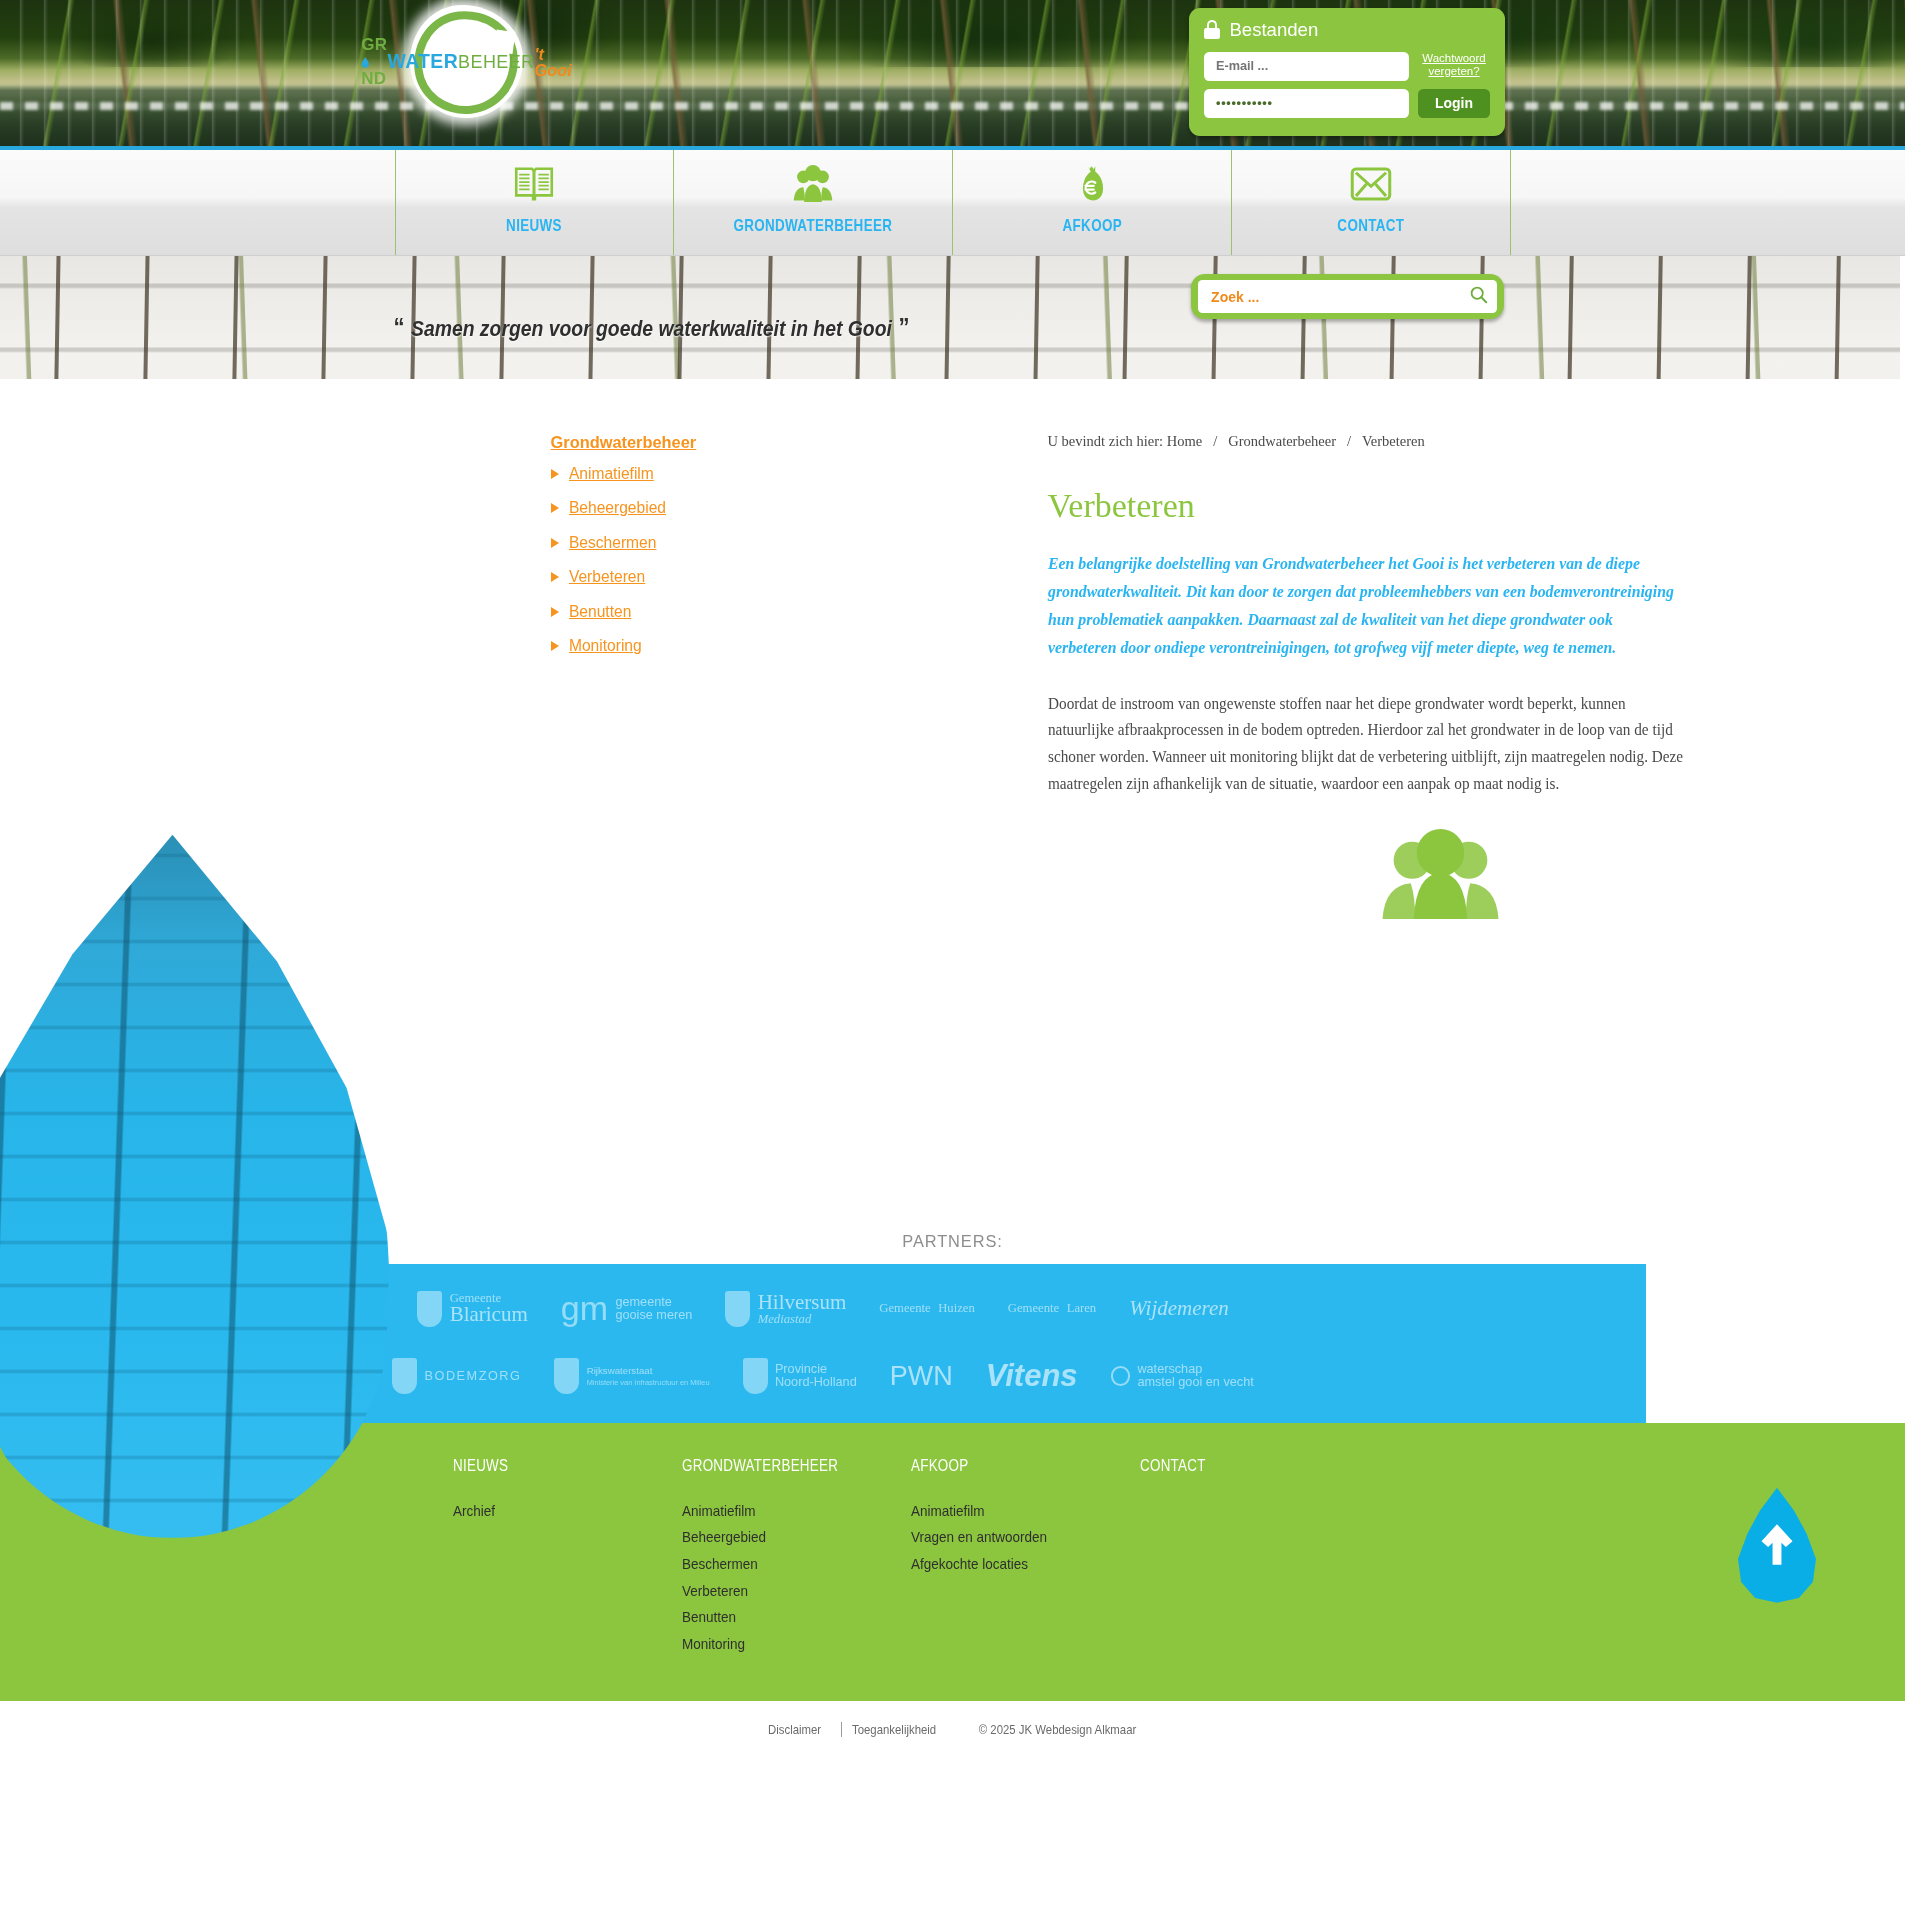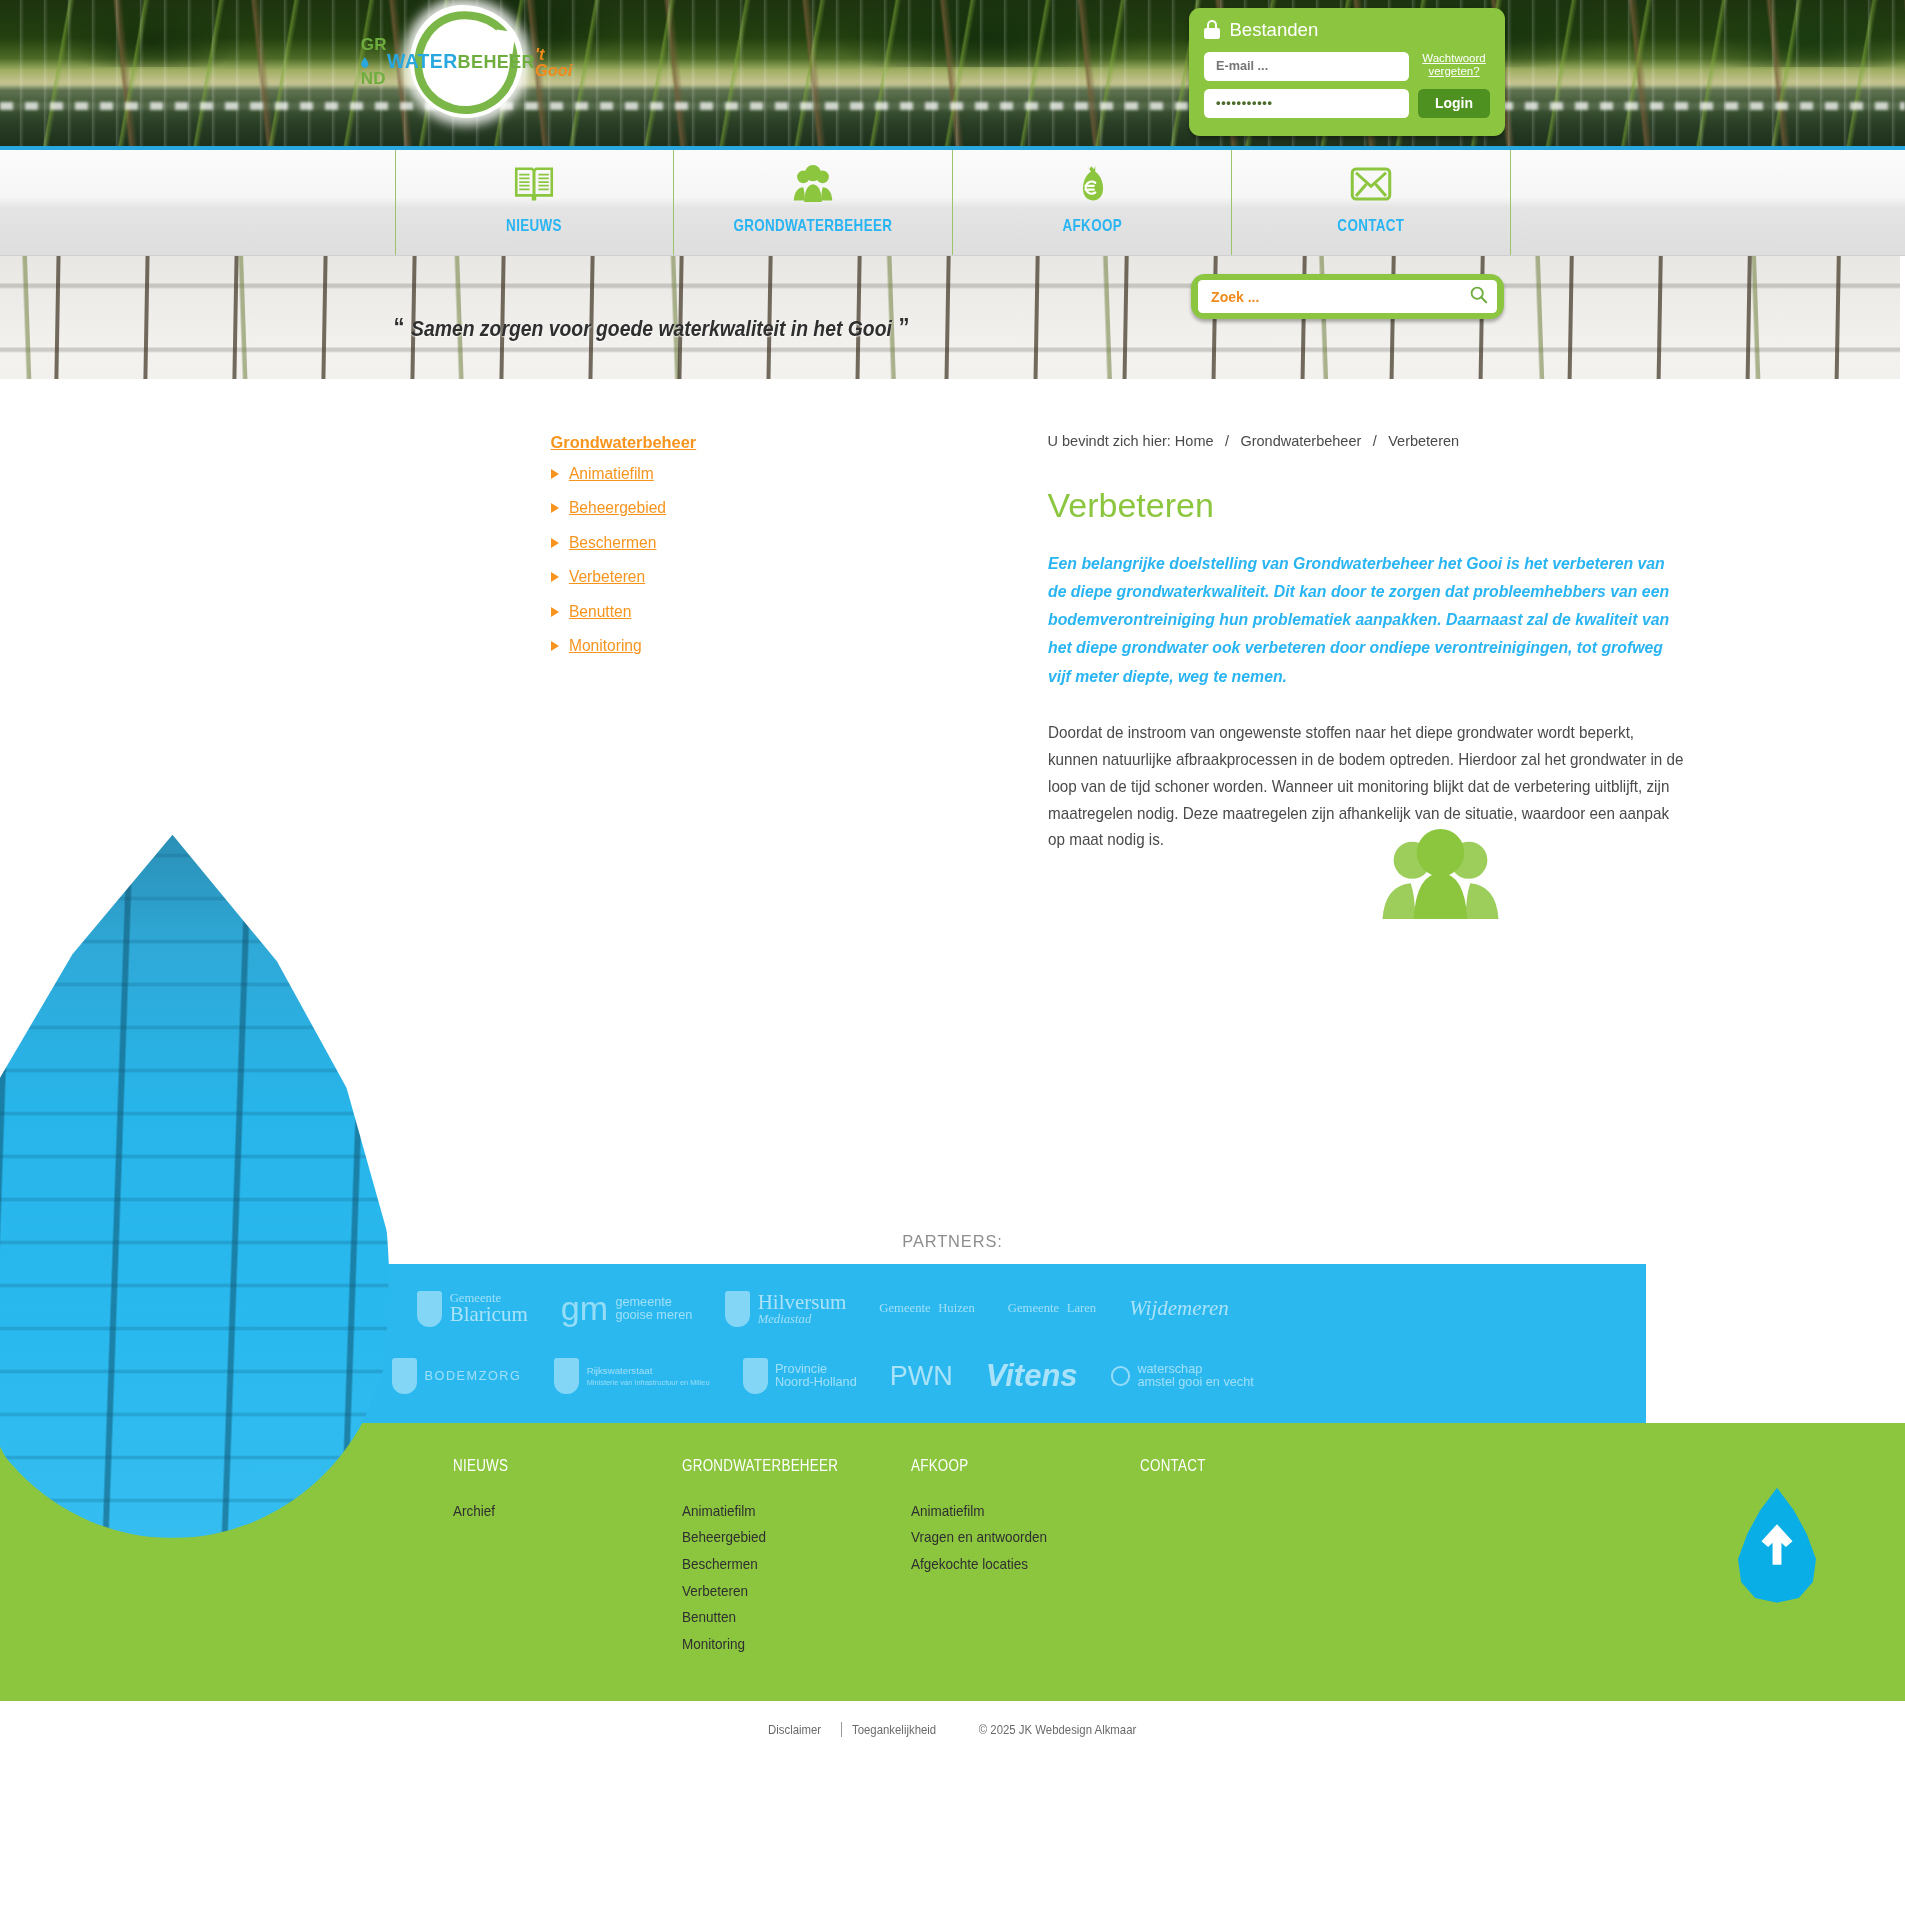--- a/index.html
+++ b/index.html
@@ -96,21 +96,21 @@
     line-height: 1.0;
   }
   .lt-grond { font-size: 17px; font-weight: 700; color: #6fae3e; letter-spacing: 0.4px; position: relative; }
   .lt-grond .drop {
     display:inline-block; width: 8.2px; height: 11px; position: relative; top: 1.5px;
     background: #29a8e0;
     border-radius: 50% 50% 50% 50% / 62% 62% 38% 38%;
     clip-path: polygon(50% 0%, 88% 45%, 96% 70%, 72% 98%, 28% 98%, 4% 70%, 12% 45%);
   }
   .lt-water { font-size: 19.4px; font-weight: 700; color: #29a8e0; letter-spacing: 0.4px; margin-top: 1.5px;}
-  .lt-beheer { font-size: 18px; font-weight: 700; color: #6fae3e; letter-spacing: 0.4px; margin-top: 1.5px;}
+  .lt-beheer { font-size: 18px; font-weight: 400; color: #6fae3e; letter-spacing: 0.4px; margin-top: 1.5px;}
   .lt-gooi { font-size: 16.4px; font-weight: 700; font-style: italic; color: #f08a1c; margin-top: 2.2px;}
 
   
   .login-panel {
     position: absolute; left: 1189px; top: 8.2px;
     width: 316px; height: 128px;
     background: #8cc640;
     border-radius: 11px;
     box-shadow: 0 2.2px 4.5px rgba(0,0,0,.35);
     padding: 11px 15px 0 15px;
@@ -253,21 +253,21 @@
     width: 0; height: 0;
     border-left: 8.2px solid #f7941e;
     border-top: 5.6px solid transparent;
     border-bottom: 5.6px solid transparent;
     flex: 0 0 auto;
   }
   .sb-link span {
     color:#f7941e; font-size: 15.6px; text-decoration: underline;
   }
 
-  .main-col { position: absolute; left: 735px; top: 54px; width: 640px; }
+  .main-col { position: absolute; left: 735px; top: 54px; width: 640px; font-family: Liberation Serif, serif; }
   .breadcrumb { color:#4a4a4a; font-size: 14.5px; margin-bottom: 37px; }
   .breadcrumb a { color:#4a4a4a; text-decoration: none; cursor:pointer; }
   .breadcrumb .sep { padding: 0 7.4px; }
   .page-title {
     color:#8cc63f; font-size: 34px; font-weight: 400;
     margin-bottom: 25px;
   }
   .lead {
     color:#29b4f2; font-size: 17px; font-style: italic; font-weight: 700;
     line-height: 1.66; transform: scaleX(.93); transform-origin: left top;

